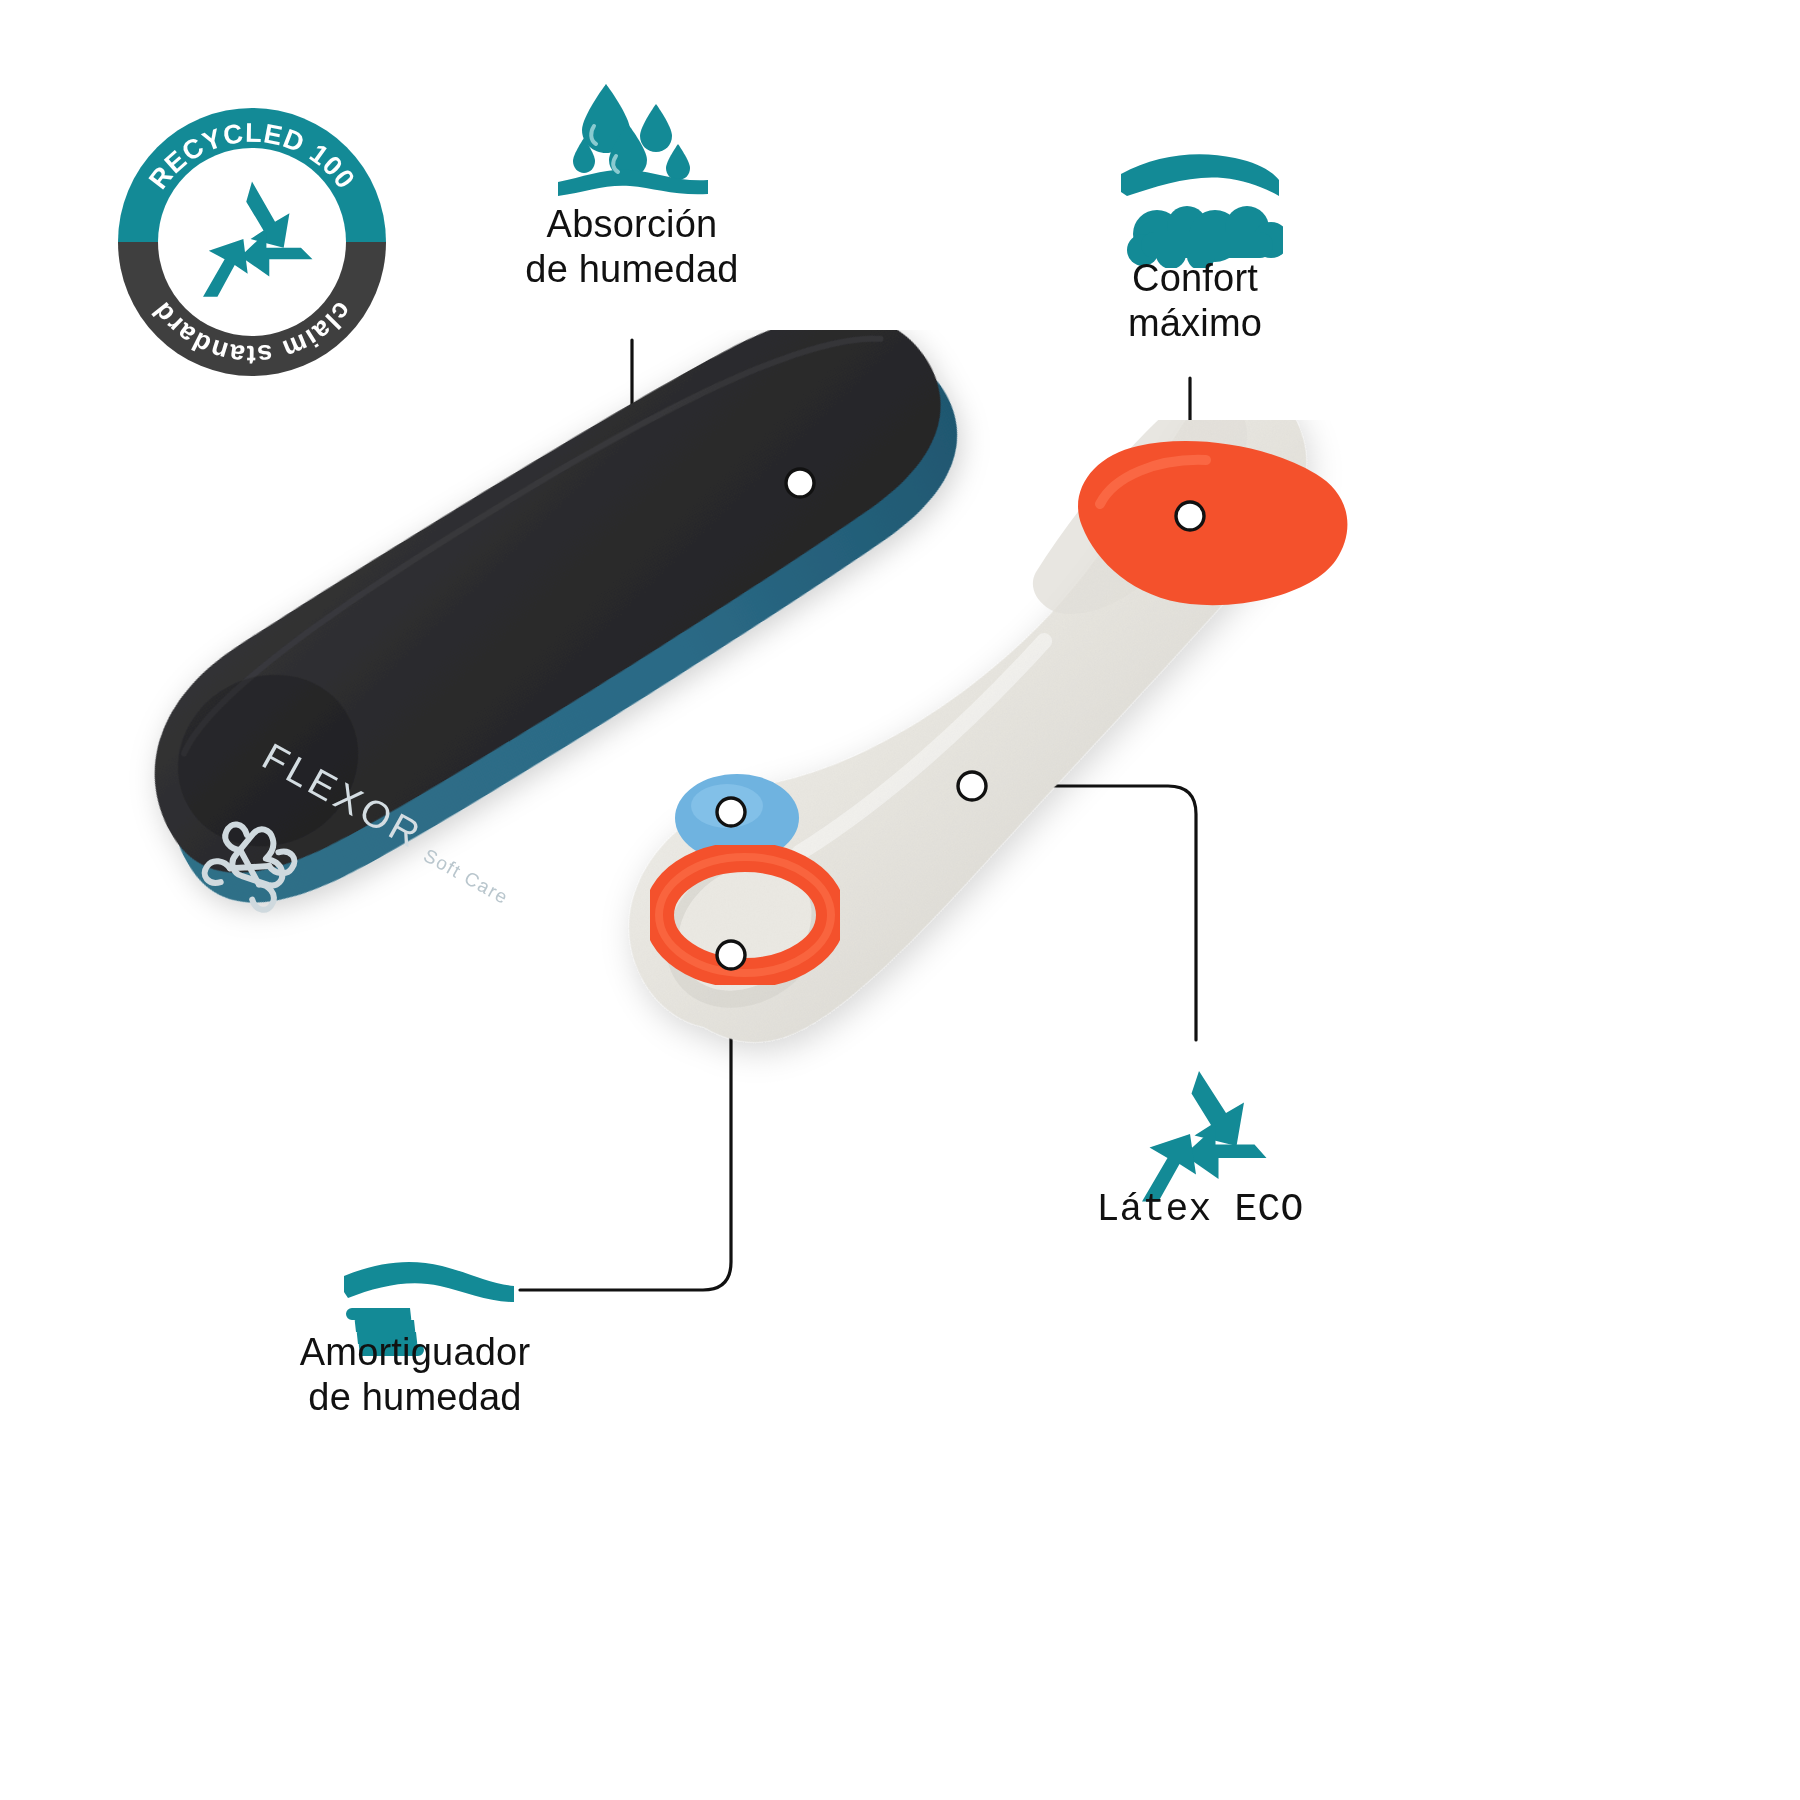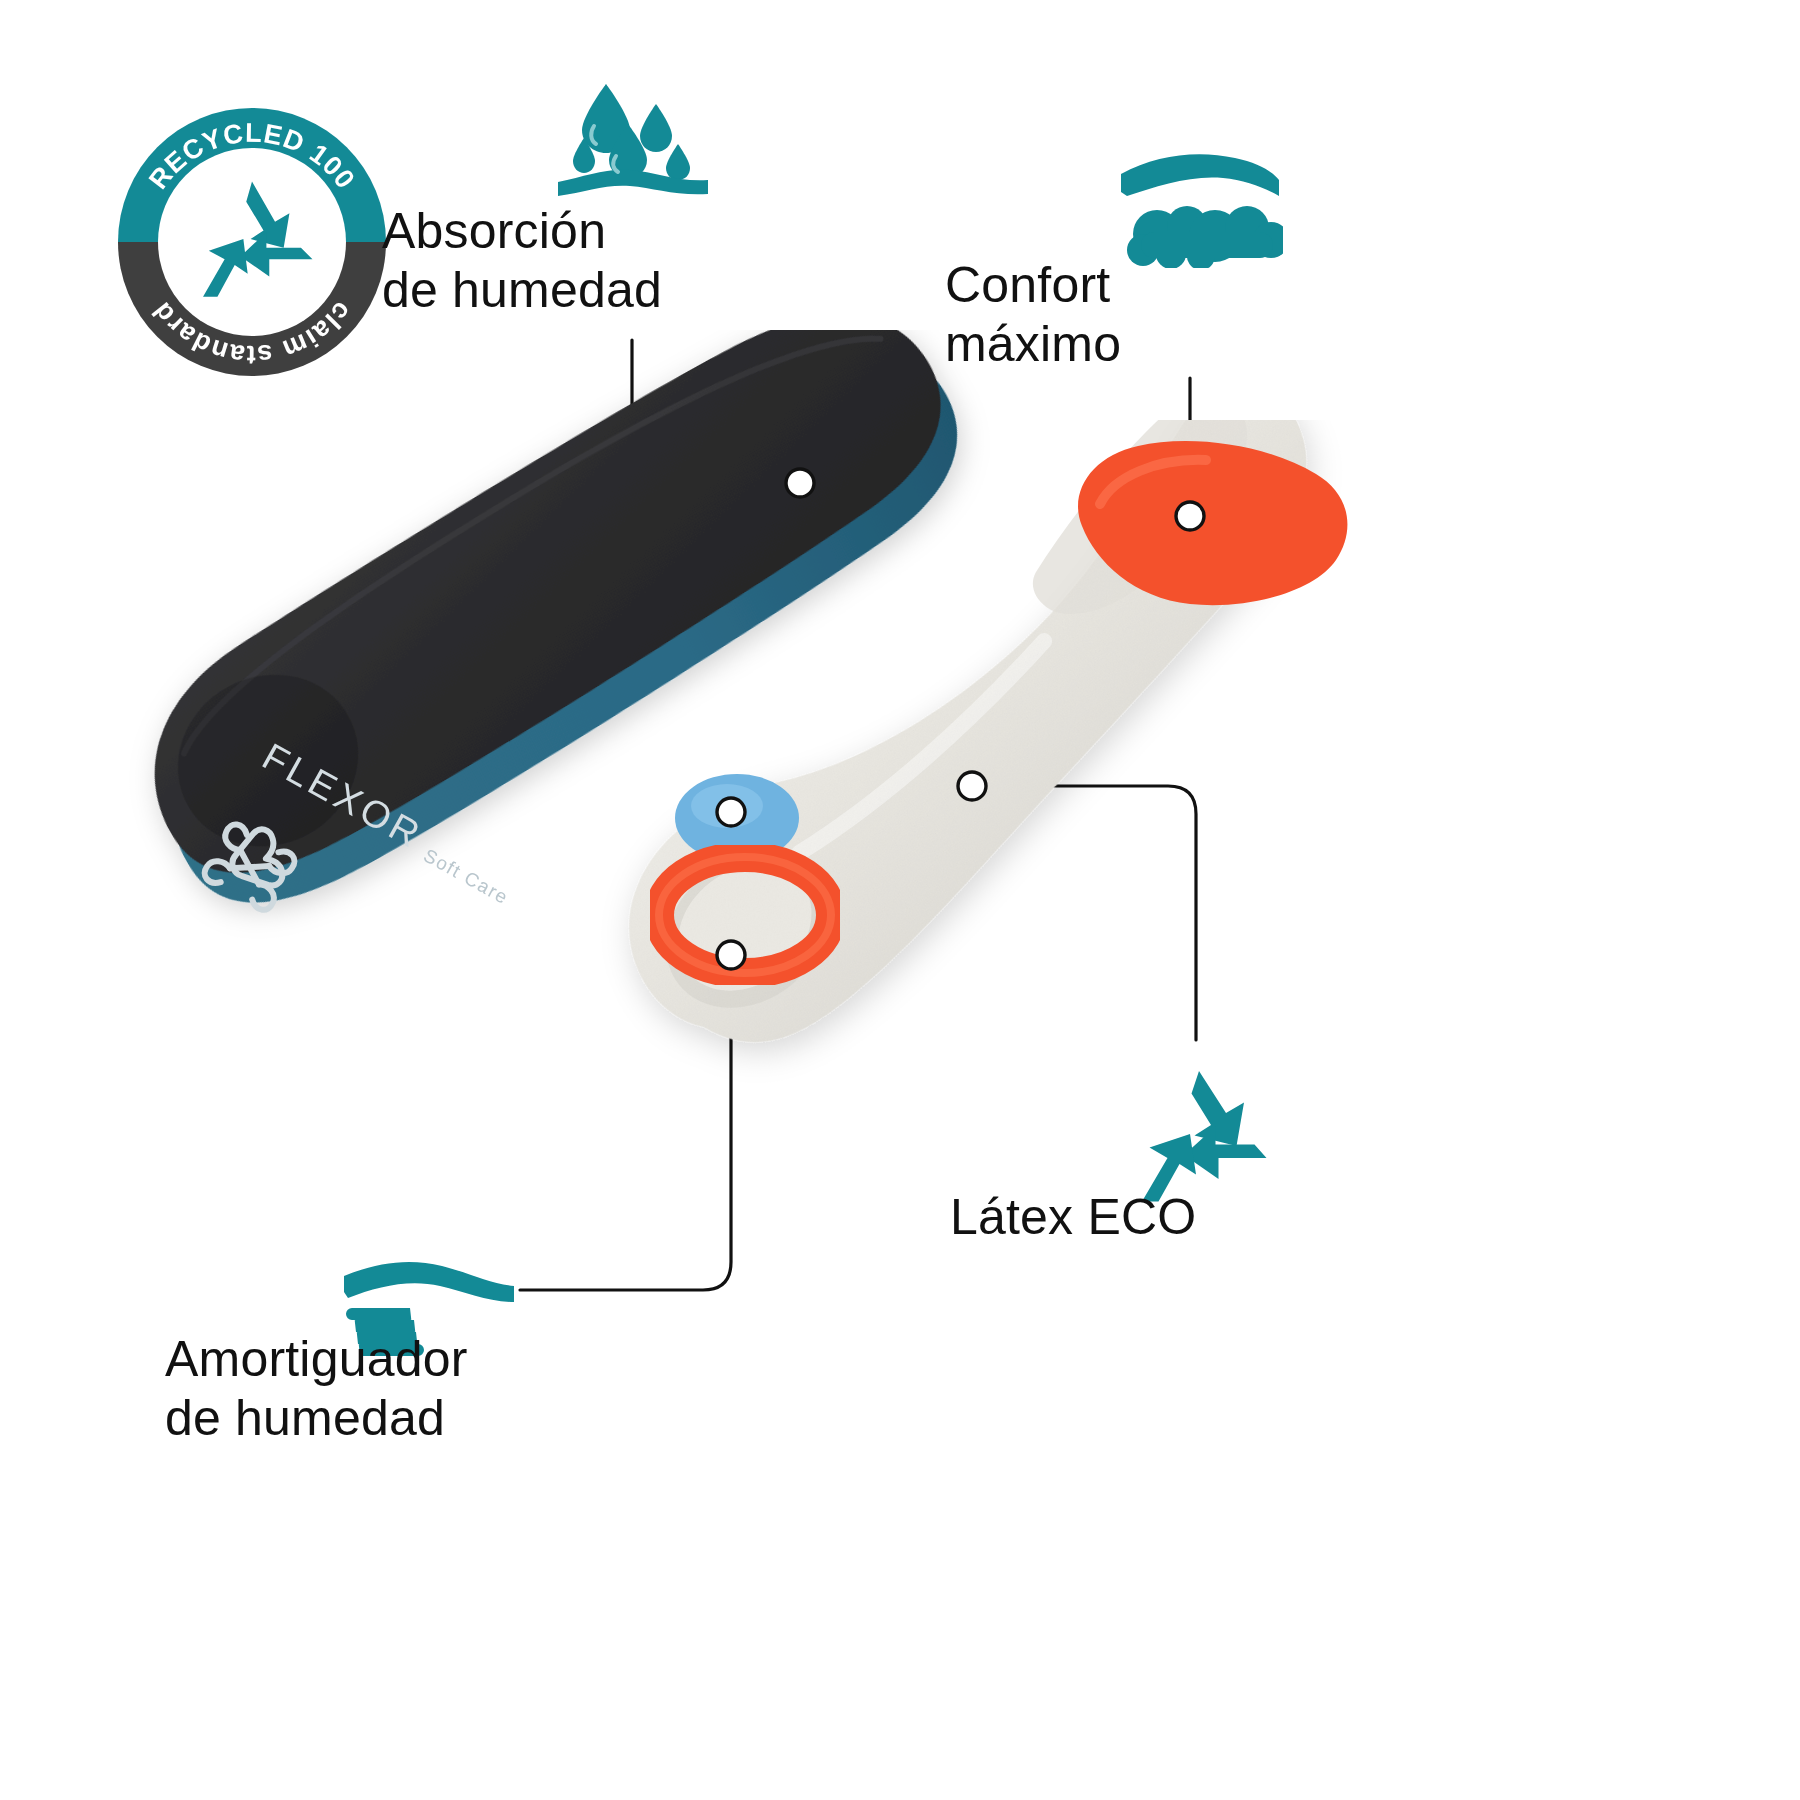--- a/index.html
+++ b/index.html
@@ -11,23 +11,23 @@
     overflow:hidden;
   }
   .stage{ position:absolute; inset:0; width:1800px; height:1800px; }
 
   
   .abs{ position:absolute; }
 
   
   .feature-label{
     position:absolute;
-    text-align:left;
+    text-align:center;
     color:#111111;
-    font-size:50px;
+    font-size:38px;
     line-height:1.18;
     font-weight:400;
     letter-spacing:0.2px;
     white-space:pre-line;
     font-family:"Liberation Sans", sans-serif;
   }
 
   
   .badge{
     position:absolute;
@@ -298,21 +298,21 @@
   <div class="feature-label" style="left:945px; top:256px; width:500px;">Confort
 máximo</div>
 
   <svg class="abs" style="left:1124px; top:1062px;" width="150" height="150" viewBox="0 0 100 100">
     <g fill="#138a96">
       <path d="M 50,6 L 68,34 L 80,27 L 75,56 L 47,49 L 58,42 L 45,21 Z"></path>
       <path d="M 95,64 L 63,64 L 63,78 L 40,62 L 61,43 L 61,55 L 87,55 Z"></path>
       <path d="M 12,93 L 29,64 L 17,57 L 44,48 L 48,75 L 37,68 L 23,93 Z"></path>
     </g>
   </svg>
-  <div class="feature-label" style="left:950px; top:1188px; width:500px;">Látex ECO</div>
+  <div class="feature-label" style="left:950px; top:1188px; width:500px;font-family:Liberation Mono, monospace;">Látex ECO</div>
 
   <svg class="abs" style="left:338px; top:1258px;" width="180" height="120" viewBox="0 0 180 120">
     <g fill="#138a96">
 
       <path d="M 6,18 C 40,4 72,0 104,8 C 132,15 152,26 176,28 L 176,44
                C 150,44 128,34 102,28 C 72,21 40,28 10,40 L 6,34 Z"></path>
 
       <path d="M 14,56 L 72,56 L 18,68 L 76,68 L 20,80 L 78,80 L 22,92 L 80,92" fill="none" stroke="#138a96" stroke-width="12" stroke-linecap="round"></path>
     </g>
   </svg>

